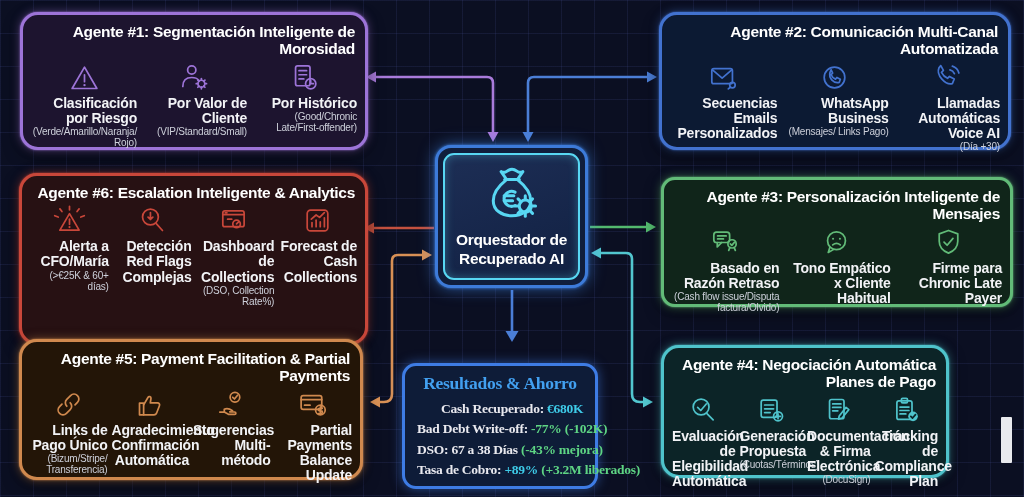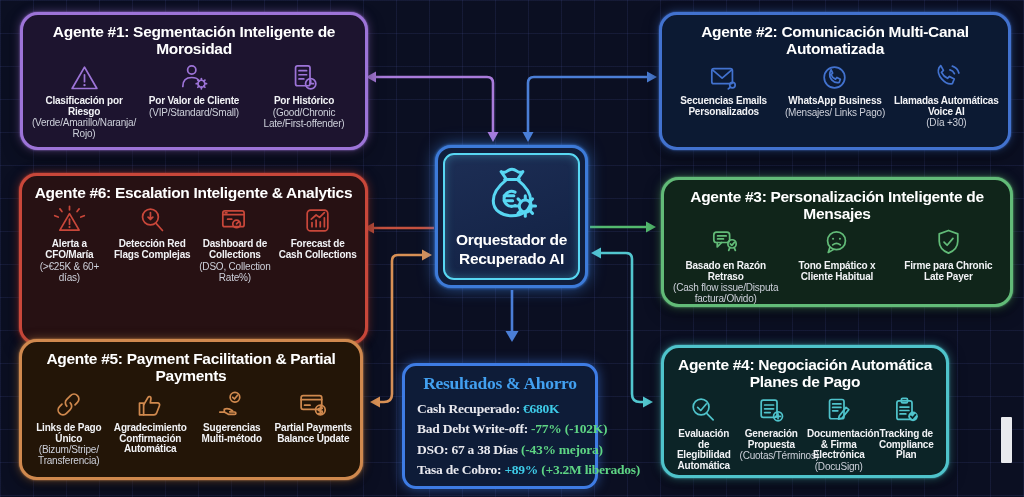--- a/index.html
+++ b/index.html
@@ -8,31 +8,31 @@
     font-family:"Liberation Sans",sans-serif;
     background-color:#0b0f22;
     background-image:
       linear-gradient(rgba(105,125,225,.11) 1px, transparent 1px),
       linear-gradient(90deg, rgba(105,125,225,.11) 1px, transparent 1px);
     background-size:33px 33px;
   }
   
   .agent{
     position:absolute;border:3px solid var(--accent);border-radius:18px;
-    padding:7px 6px 20px;box-sizing:border-box;text-align:center;color:#fff;
+    padding:7px 6px 20px;box-sizing:border-box;text-align:right;color:#fff;
   }
   .agent-title{
     font-size:15.5px;font-weight:bold;line-height:1.12;letter-spacing:-.3px;
     color:#ffffff;margin:1px 4px 3px;
   }
   .items{display:flex;align-items:flex-start;}
   .item{flex:1 1 0;min-width:0;padding:0 2px;}
   .item .icn{display:block;margin:0 auto;color:var(--accent);}
   .item .icn svg{display:block;margin:0 auto;}
-  .item-label{font-size:10px;font-weight:bold;line-height:1.08;letter-spacing:-.2px;color:#f2f3f6;margin-top:2px;}
+  .item-label{font-size:14px;font-weight:bold;line-height:1.08;letter-spacing:-.2px;color:#f2f3f6;margin-top:2px;}
   .item-sub{font-size:10px;font-weight:normal;line-height:1.1;letter-spacing:-.2px;color:#cdd0da;margin-top:0;}
   .pos-a1{left:20px;top:12px;width:348px;height:138px}
   .pos-a2{left:659px;top:12px;width:352px;height:138px}
   .pos-a6{left:19px;top:173px;width:349px;height:172px}
   .pos-a3{left:661px;top:177px;width:352px;height:130px}
   .pos-a5{left:19px;top:339px;width:344px;height:141px}
   .pos-a4{left:661px;top:345px;width:288px;height:133px}
   
   .center-box{
     position:absolute;left:435px;top:145px;width:153px;height:143px;box-sizing:border-box;
@@ -234,21 +234,21 @@
                 <line x1="22" y1="33" x2="22" y2="23.5"></line>
                 <line x1="28" y1="33" x2="28" y2="26"></line>
                 <line x1="34" y1="33" x2="34" y2="20"></line>
                 <path d="M15 22 l7-6 5 3.5 7-7"></path>
               </svg>
             </span>
             <div class="item-label">Forecast de Cash Collections</div>
           </div>
         </div>
       </div>
-      <div class="agent pos-a3" style="--accent: #62bb78; background: rgb(16, 37, 26); box-shadow: rgba(98, 187, 120, 0.5) 0px 0px 10px, rgb(98, 187, 120) 0px 0px 2px, rgba(0, 0, 0, 0.55) 0px 6px 16px;">
+      <div class="agent pos-a3" style="--accent: #62bb78; background: rgb(16, 37, 26); box-shadow: rgba(98, 187, 120, 0.5) 0px 0px 10px, rgb(98, 187, 120) 0px 0px 2px, rgba(0, 0, 0, 0.55) 0px 6px 16px; border-radius: 14px;">
         <div class="agent-title">Agente #3: Personalización Inteligente de Mensajes</div>
         <div class="items">
           <div class="item">
             <span class="icn">
               <svg viewBox="0 0 48 48" width="33" height="33" fill="none" stroke="currentColor" stroke-width="2.5" stroke-linecap="round" stroke-linejoin="round">
                 <rect x="7" y="9" width="23" height="15" rx="4"></rect>
                 <path d="M12 24 v6.5 l6.5-6.5"></path>
                 <line x1="12.5" y1="14.5" x2="25" y2="14.5"></line>
                 <line x1="12.5" y1="18.8" x2="21" y2="18.8"></line>
                 <circle cx="33.5" cy="26" r="6"></circle>
@@ -407,21 +407,21 @@
             <line x1="39.2" y1="29.8" x2="41" y2="28"></line>
             <line x1="30.8" y1="38.2" x2="29" y2="40"></line>
           </svg></span>
       <div class="center-title">Orquestador de Recuperado AI</div>
     </div>
   </div>
 
   <div class="results" id="results-box" style="--r-border: #3e7ce4; --r-title: #42a0f0;">
     <div class="results-title">Resultados &amp; Ahorro</div>
     <div class="results-rows" id="results-rows">
-        <div class="result-row"><span style="color: rgb(233, 233, 239);">Cash Recuperado: </span><span style="color: rgb(62, 203, 232); text-align: center;">€680K</span></div>
+        <div class="result-row"><span style="color: rgb(233, 233, 239); margin-left: 24px;">Cash Recuperado: </span><span style="color: rgb(62, 203, 232); text-align: center;">€680K</span></div>
         <div class="result-row"><span style="color: rgb(233, 233, 239);">Bad Debt Write-off: </span><span style="color: rgb(94, 213, 132);">-77% (-102K)</span></div>
         <div class="result-row"><span style="color: rgb(233, 233, 239);">DSO: 67 a 38 Días </span><span style="color: rgb(94, 213, 132);">(-43% mejora)</span></div>
         <div class="result-row"><span style="color: rgb(233, 233, 239);">Tasa de Cobro: </span><span style="color: rgb(62, 203, 232);">+89%</span><span style="color: rgb(94, 213, 132);"> (+3.2M liberados)</span></div>
       </div>
   </div>
 
   <div class="cursor-bar"></div>
 </div>
 
 </body></html>

